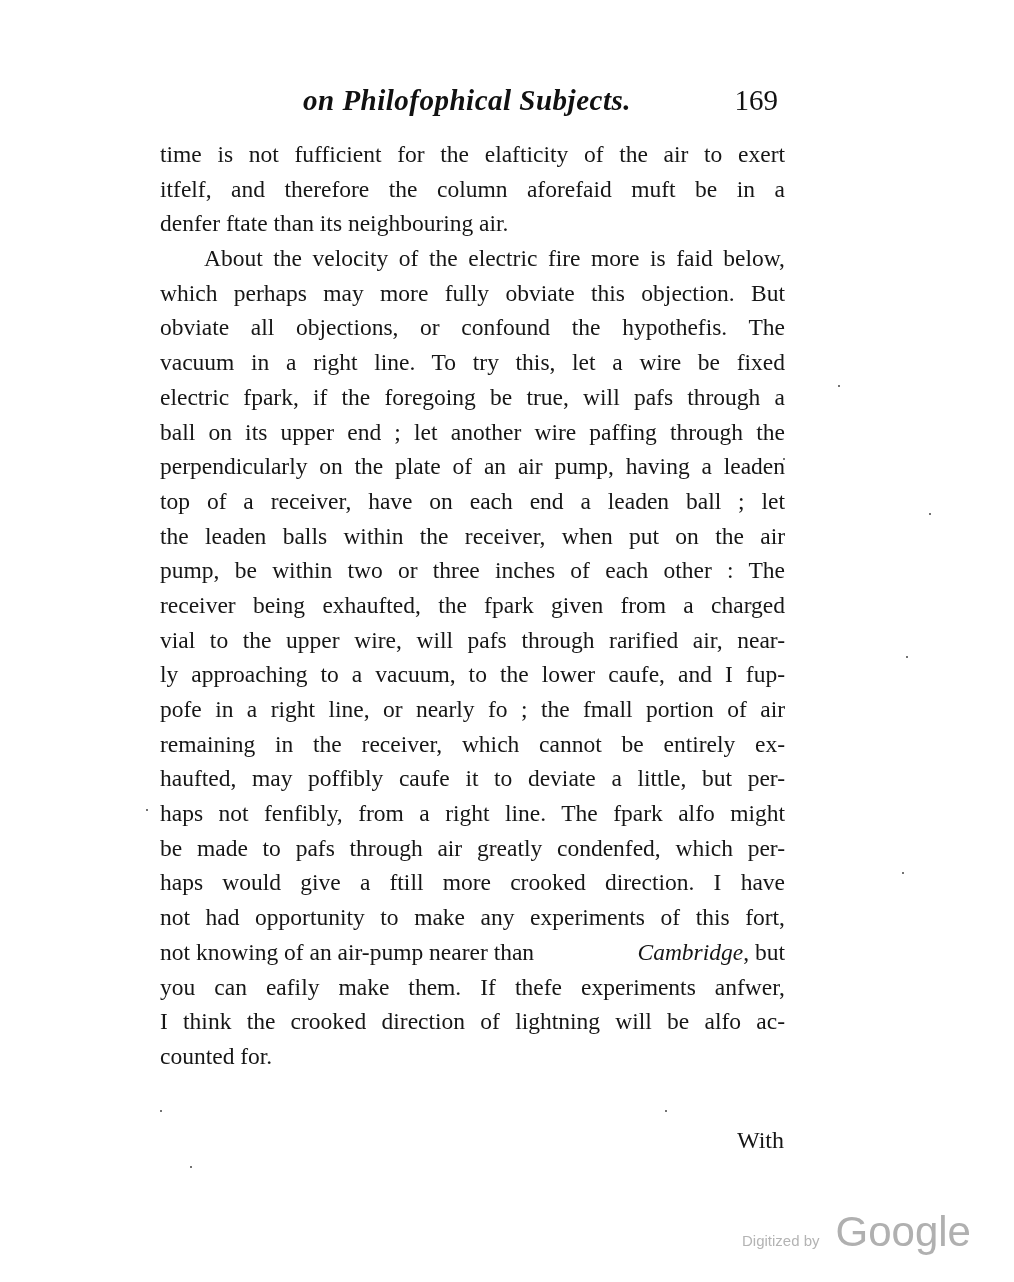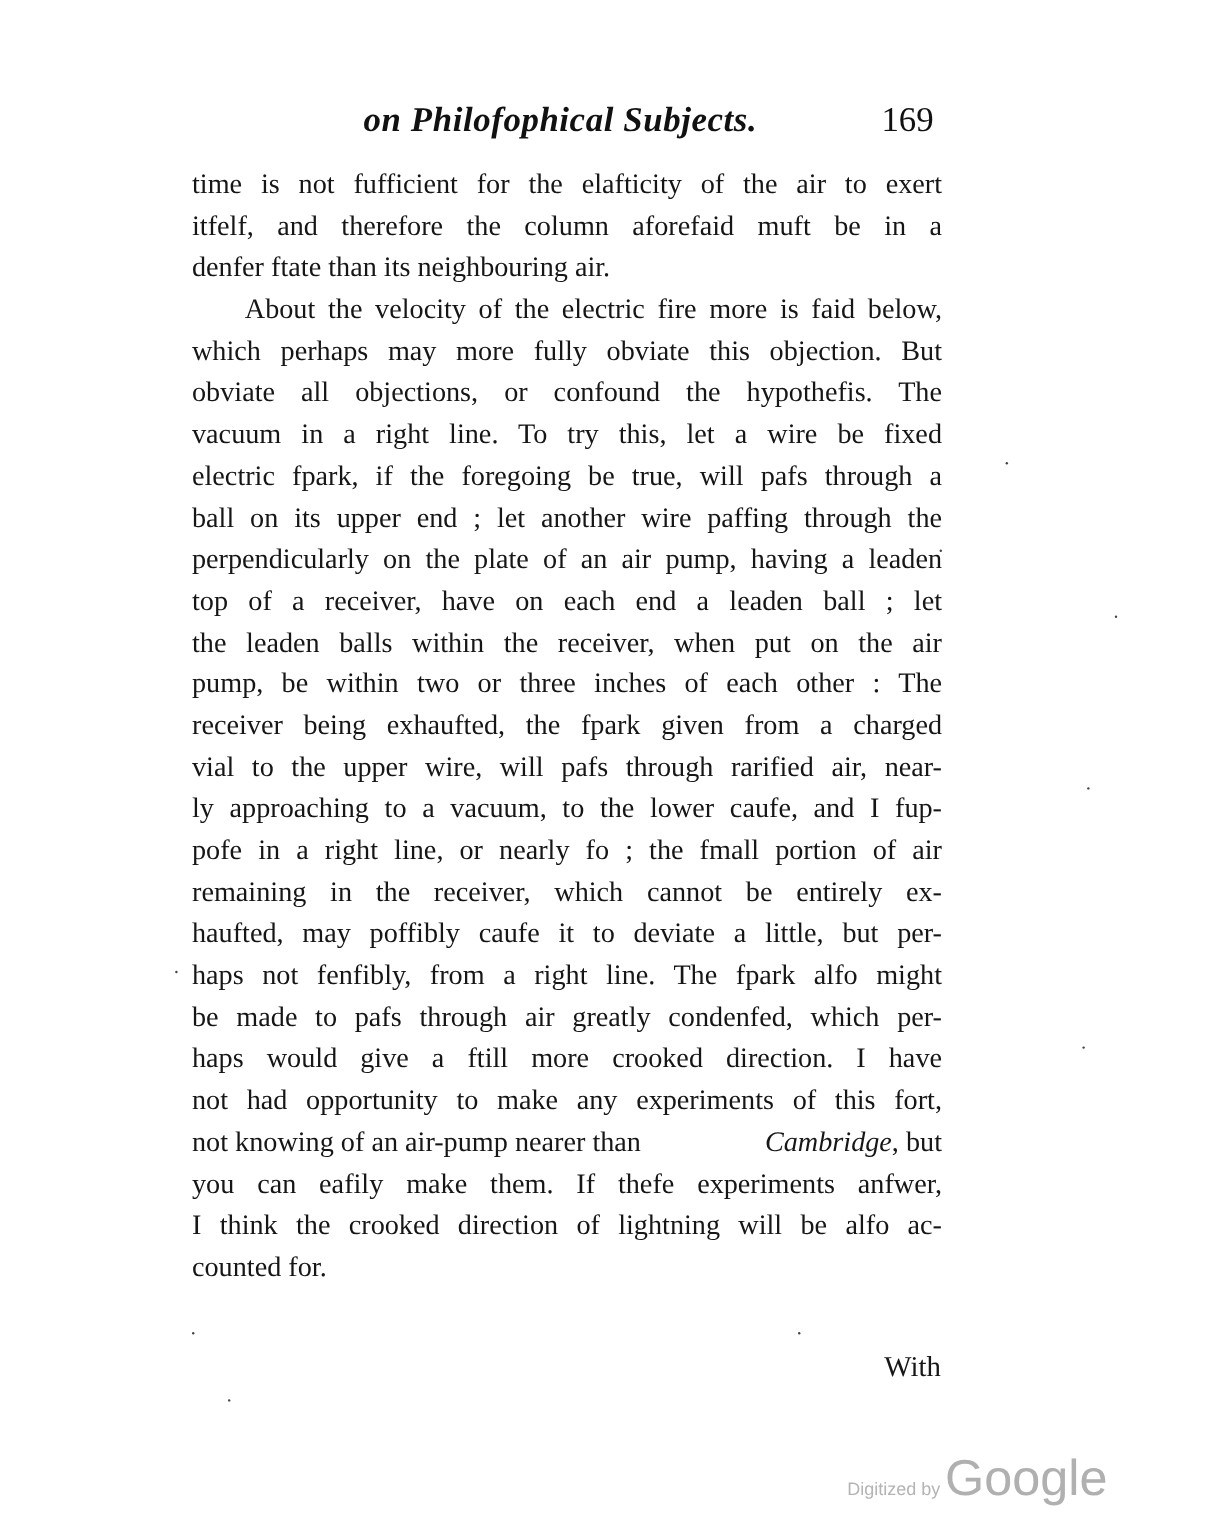--- a/index.html
+++ b/index.html
@@ -21,23 +21,23 @@
       color: #161616;
     }
     .line { display: block; white-space: nowrap; text-align: justify; text-align-last: justify; height: 34.7px; }
     .line.last { text-align-last: left; }
     .line.indent { padding-left: 44px; }
     .catchword {
       position: absolute; right: 230px; top: 1090px;
       font-family: "Liberation Serif", serif; font-size: 24px; color: #161616; margin-top: 37px;
     }
     .watermark {
-      position: absolute; left: 706px; top: 1208px; height: 48px;
+      position: absolute; left: 742px; top: 1208px; height: 48px;
       font-family: "Liberation Sans", sans-serif; color: #b4b4b4;
-      display: flex; align-items: baseline; gap: 4px;
+      display: flex; align-items: baseline; gap: 16px;
     }
     .wm-small { font-size: 15px; }
     .wm-big { font-family: Liberation Sans, sans-serif; font-size: 42px; color: #b0b0b0; }
     .speck { position: absolute; width: 2px; height: 2px; background: #444; border-radius: 1px; }
     em.it { font-style: italic; }
   </style>
 </head>
 <body>
 
 <div class="page">

